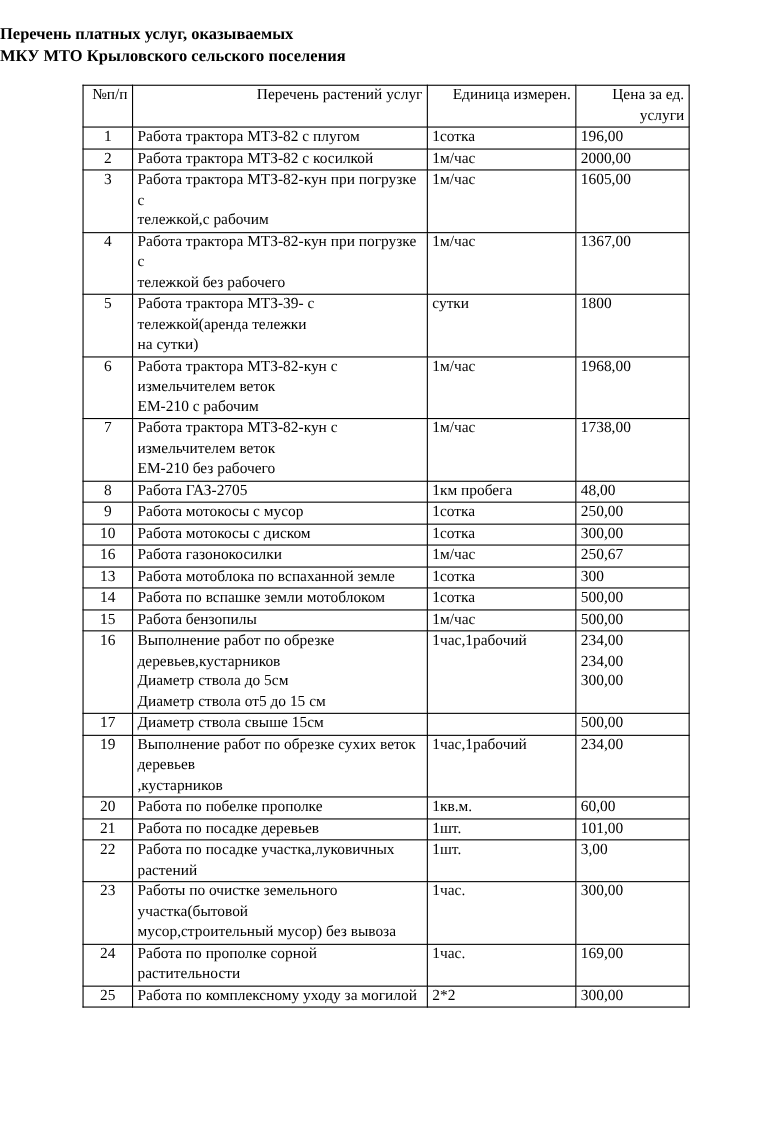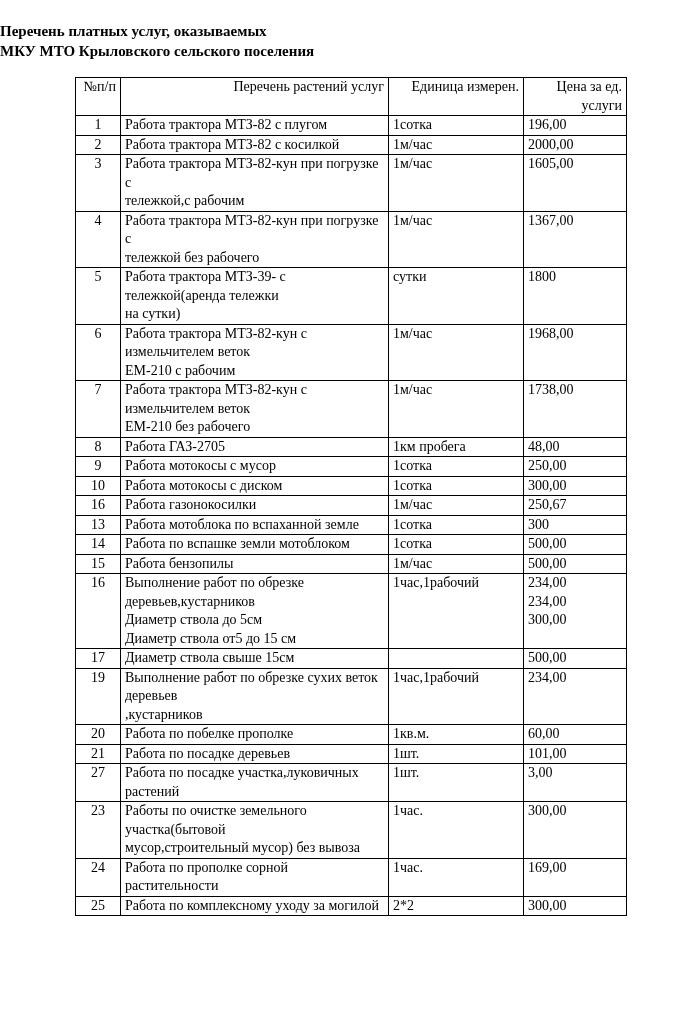--- a/index.html
+++ b/index.html
@@ -183,21 +183,21 @@
           <td class="col-unit">1кв.м.</td>
           <td class="col-price">60,00</td>
         </tr>
         <tr>
           <td class="col-num">21</td>
           <td class="col-service">Работа по посадке деревьев</td>
           <td class="col-unit">1шт.</td>
           <td class="col-price">101,00</td>
         </tr>
         <tr>
-          <td class="col-num">27</td>
+          <td class="col-num">22</td>
           <td class="col-service">Работа по посадке участка,луковичных растений</td>
           <td class="col-unit">1шт.</td>
           <td class="col-price">3,00</td>
         </tr>
         <tr>
           <td class="col-num">23</td>
           <td class="col-service">Работы по очистке земельного участка(бытовой
 мусор,строительный мусор) без вывоза</td>
           <td class="col-unit">1час.</td>
           <td class="col-price">300,00</td>

